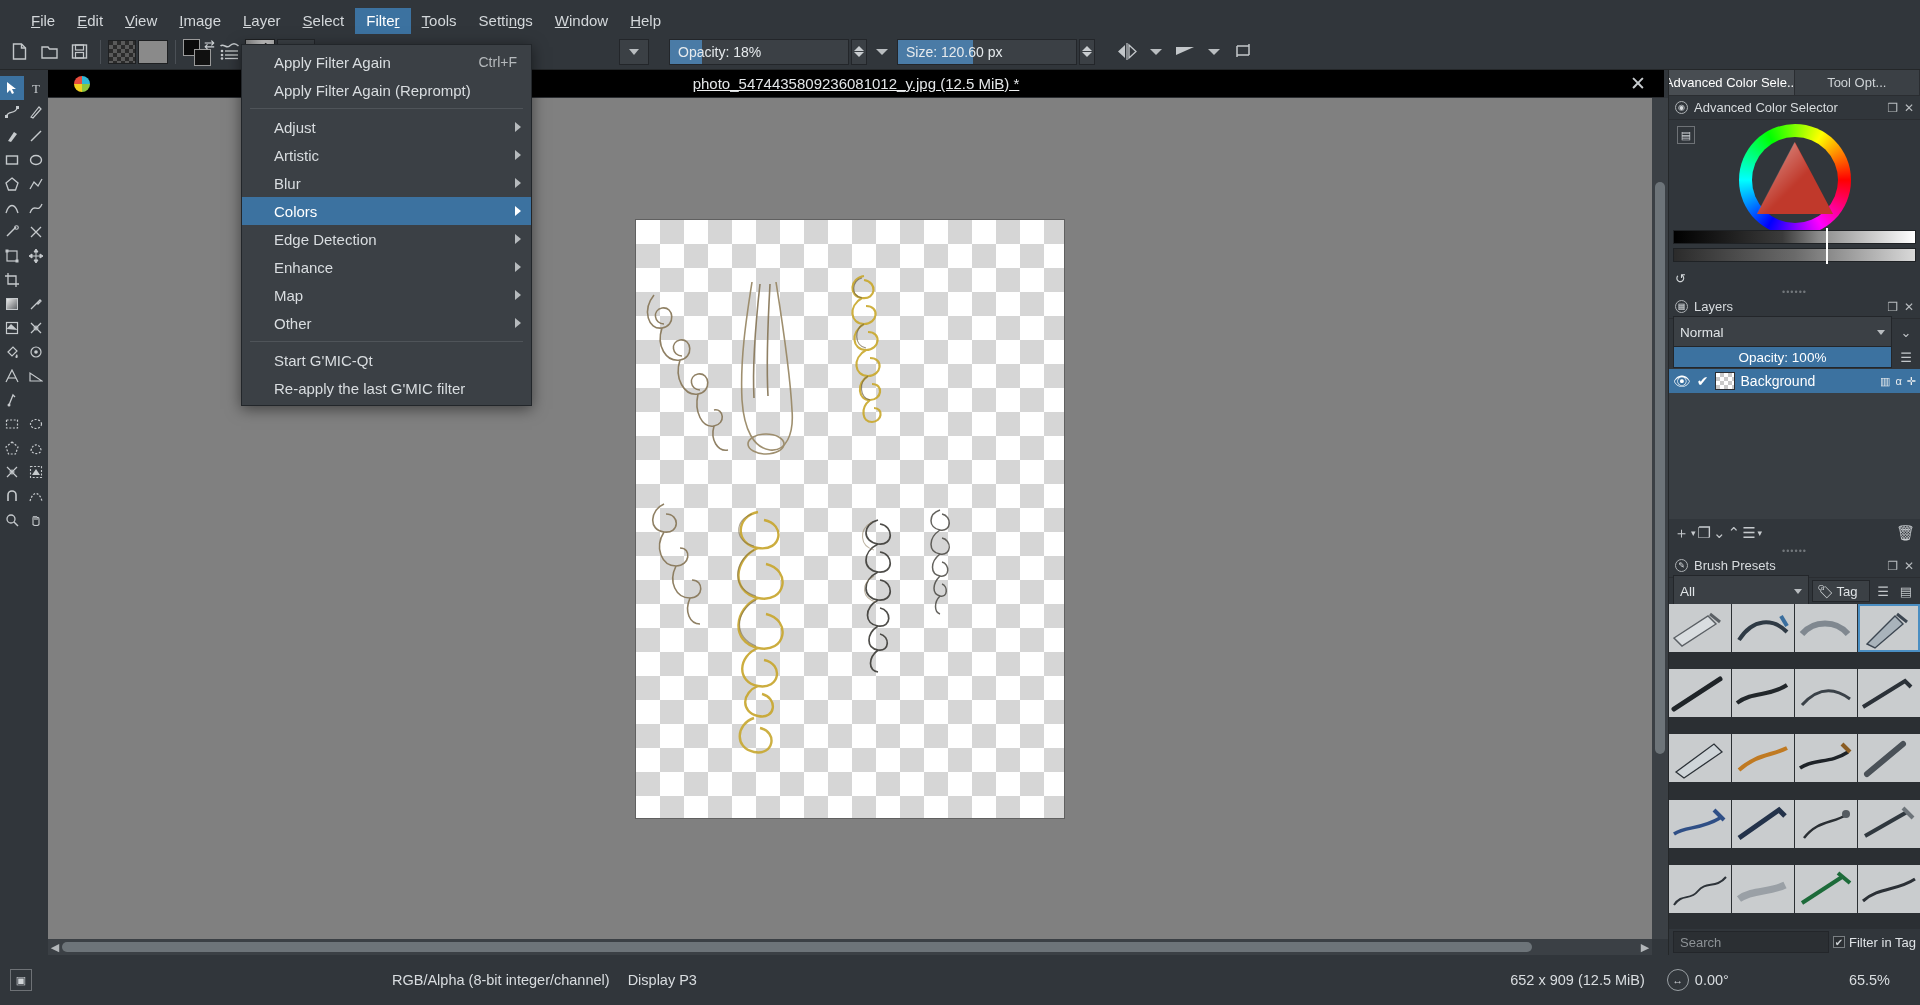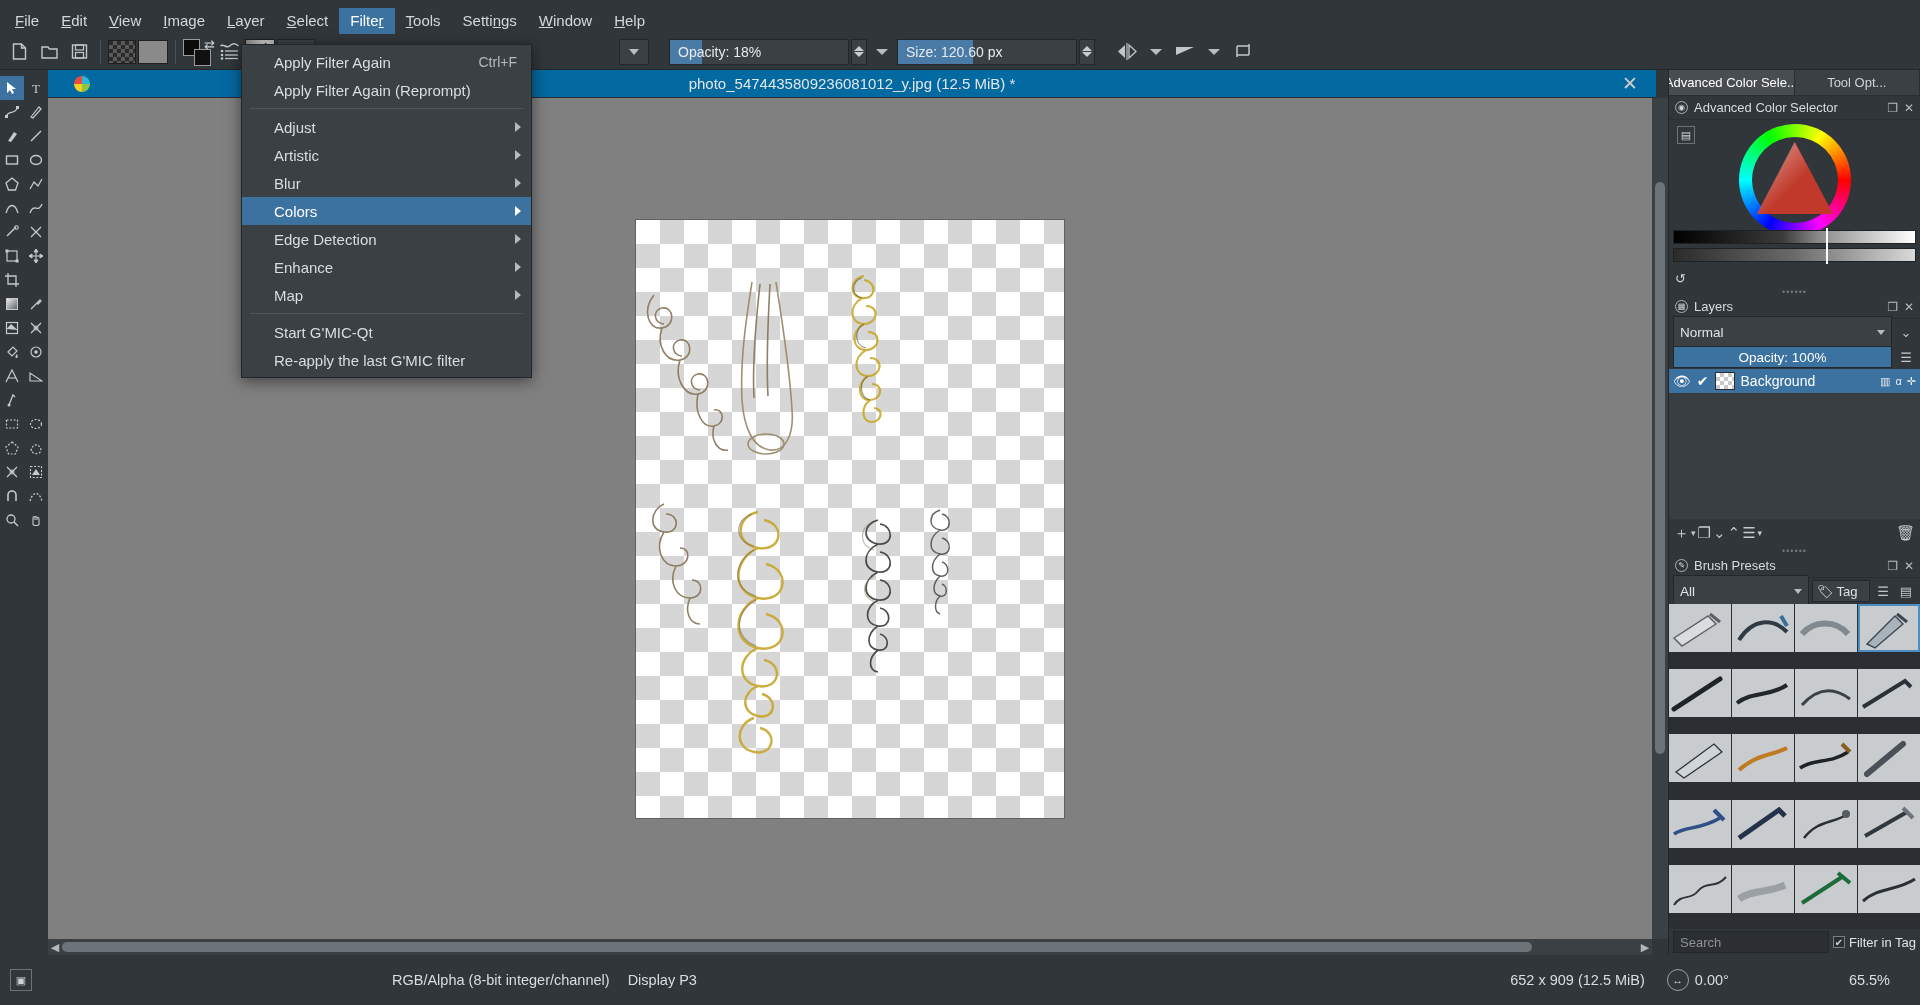--- a/index.html
+++ b/index.html
@@ -25,21 +25,21 @@
   .title-logo {
     width: 16px; height: 16px; border-radius: 50%;
     background: conic-gradient(#2fb6d6 0 25%, #8ec63f 0 50%, #f5d020 0 75%, #e84c3d 0 100%);
     flex: none;
   }
   .title-text { font-size: 14px; color: #c8cbcd; white-space: nowrap; }
 
   
   .menubar {
     position: absolute; top: 8px; left: 0; width: 1920px; height: 26px;
-    background: #31363b; display: flex; align-items: center; padding-left: 4px;
+    background: #31363b; display: flex; align-items: center; padding-left: 20px;
   }
   .menu-item {
     padding: 4px 11px; font-size: 15px; color: #d3d7da;
     cursor: default; white-space: nowrap; line-height: 18px;
   }
   .menu-item.active { background: #3c72a0; color: #ffffff; }
   .menu-item u { text-decoration: underline; }
 
   
   .toolbar {
@@ -113,23 +113,24 @@
     color: #c6cacd;
   }
   .tool-cell.selected { background: #3c72a0; }
 
   
   .canvas-wrap {
     position: absolute; left: 48px; top: 70px; right: 252px; bottom: 50px;
     background: #31363b;
   }
   .doc-tabbar {
-    position: absolute; left: 0; top: 0; right: 12px; height: 28px;
-    background: #0369a1; display: flex; align-items: center;
+    position: absolute; left: 0; top: 0; right: 4px; height: 28px;
+    background: #000000; display: flex; align-items: center;
     border-bottom: 1px solid #2a2d31;
+    text-decoration: underline;
   }
   .doc-tab {
     height: 28px; display: flex; align-items: center; gap: 10px;
     padding: 0 12px; flex: 1; justify-content: center; position: relative;
     font-size: 15px; color: #e3e6e8;
   }
   .doc-tab-logo {
     position: absolute; left: 26px; width: 16px; height: 16px; border-radius: 50%;
     background: conic-gradient(#2fb6d6 0 25%, #8ec63f 0 50%, #f5d020 0 75%, #e84c3d 0 100%);
   }
@@ -1042,20 +1043,24 @@
       <span class="submenu-arrow"></span>
     </div>
     <div class="popup-item">
       <span>Enhance</span>
       <span class="submenu-arrow"></span>
     </div>
     <div class="popup-item">
       <span>Map</span>
       <span class="submenu-arrow"></span>
     </div>
+    <div class="popup-item">
+      <span>Other</span>
+      <span class="submenu-arrow"></span>
+    </div>
     <div class="popup-sep"></div>
     <div class="popup-item">
       <span>Start G'MIC-Qt</span>
     </div>
     <div class="popup-item">
       <span>Re-apply the last G'MIC filter</span>
     </div>
   </div>
 
 

